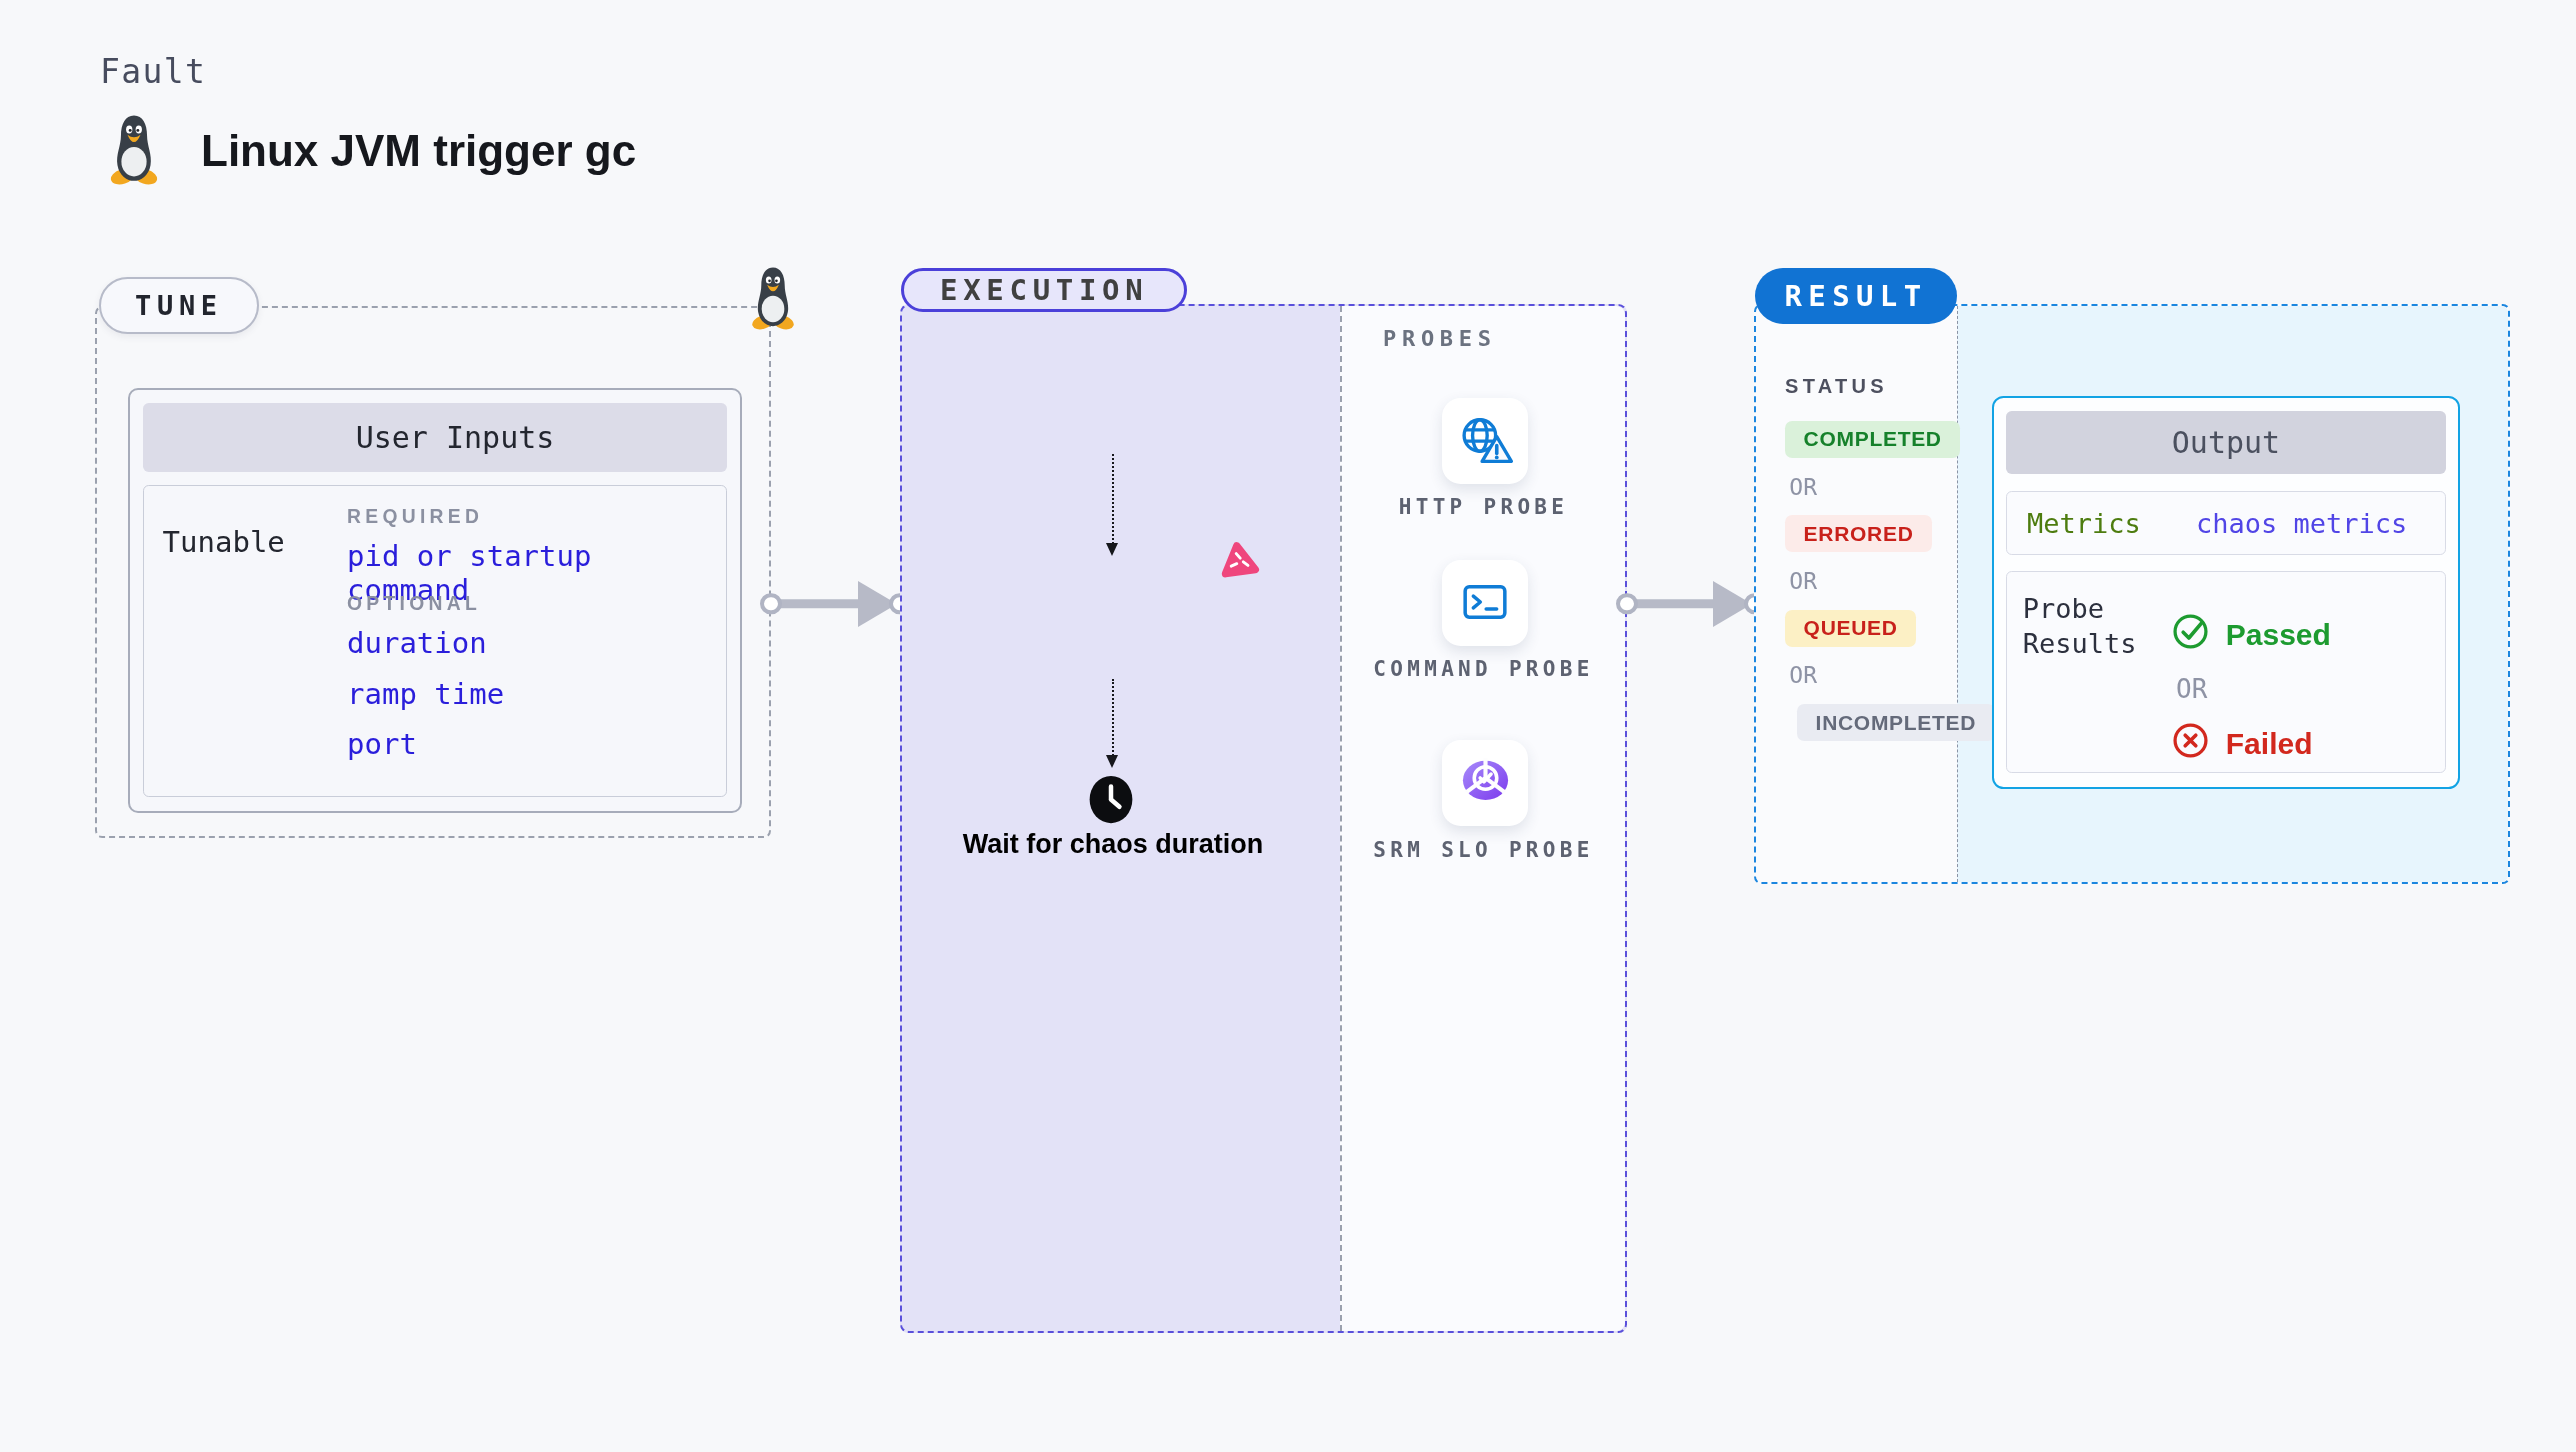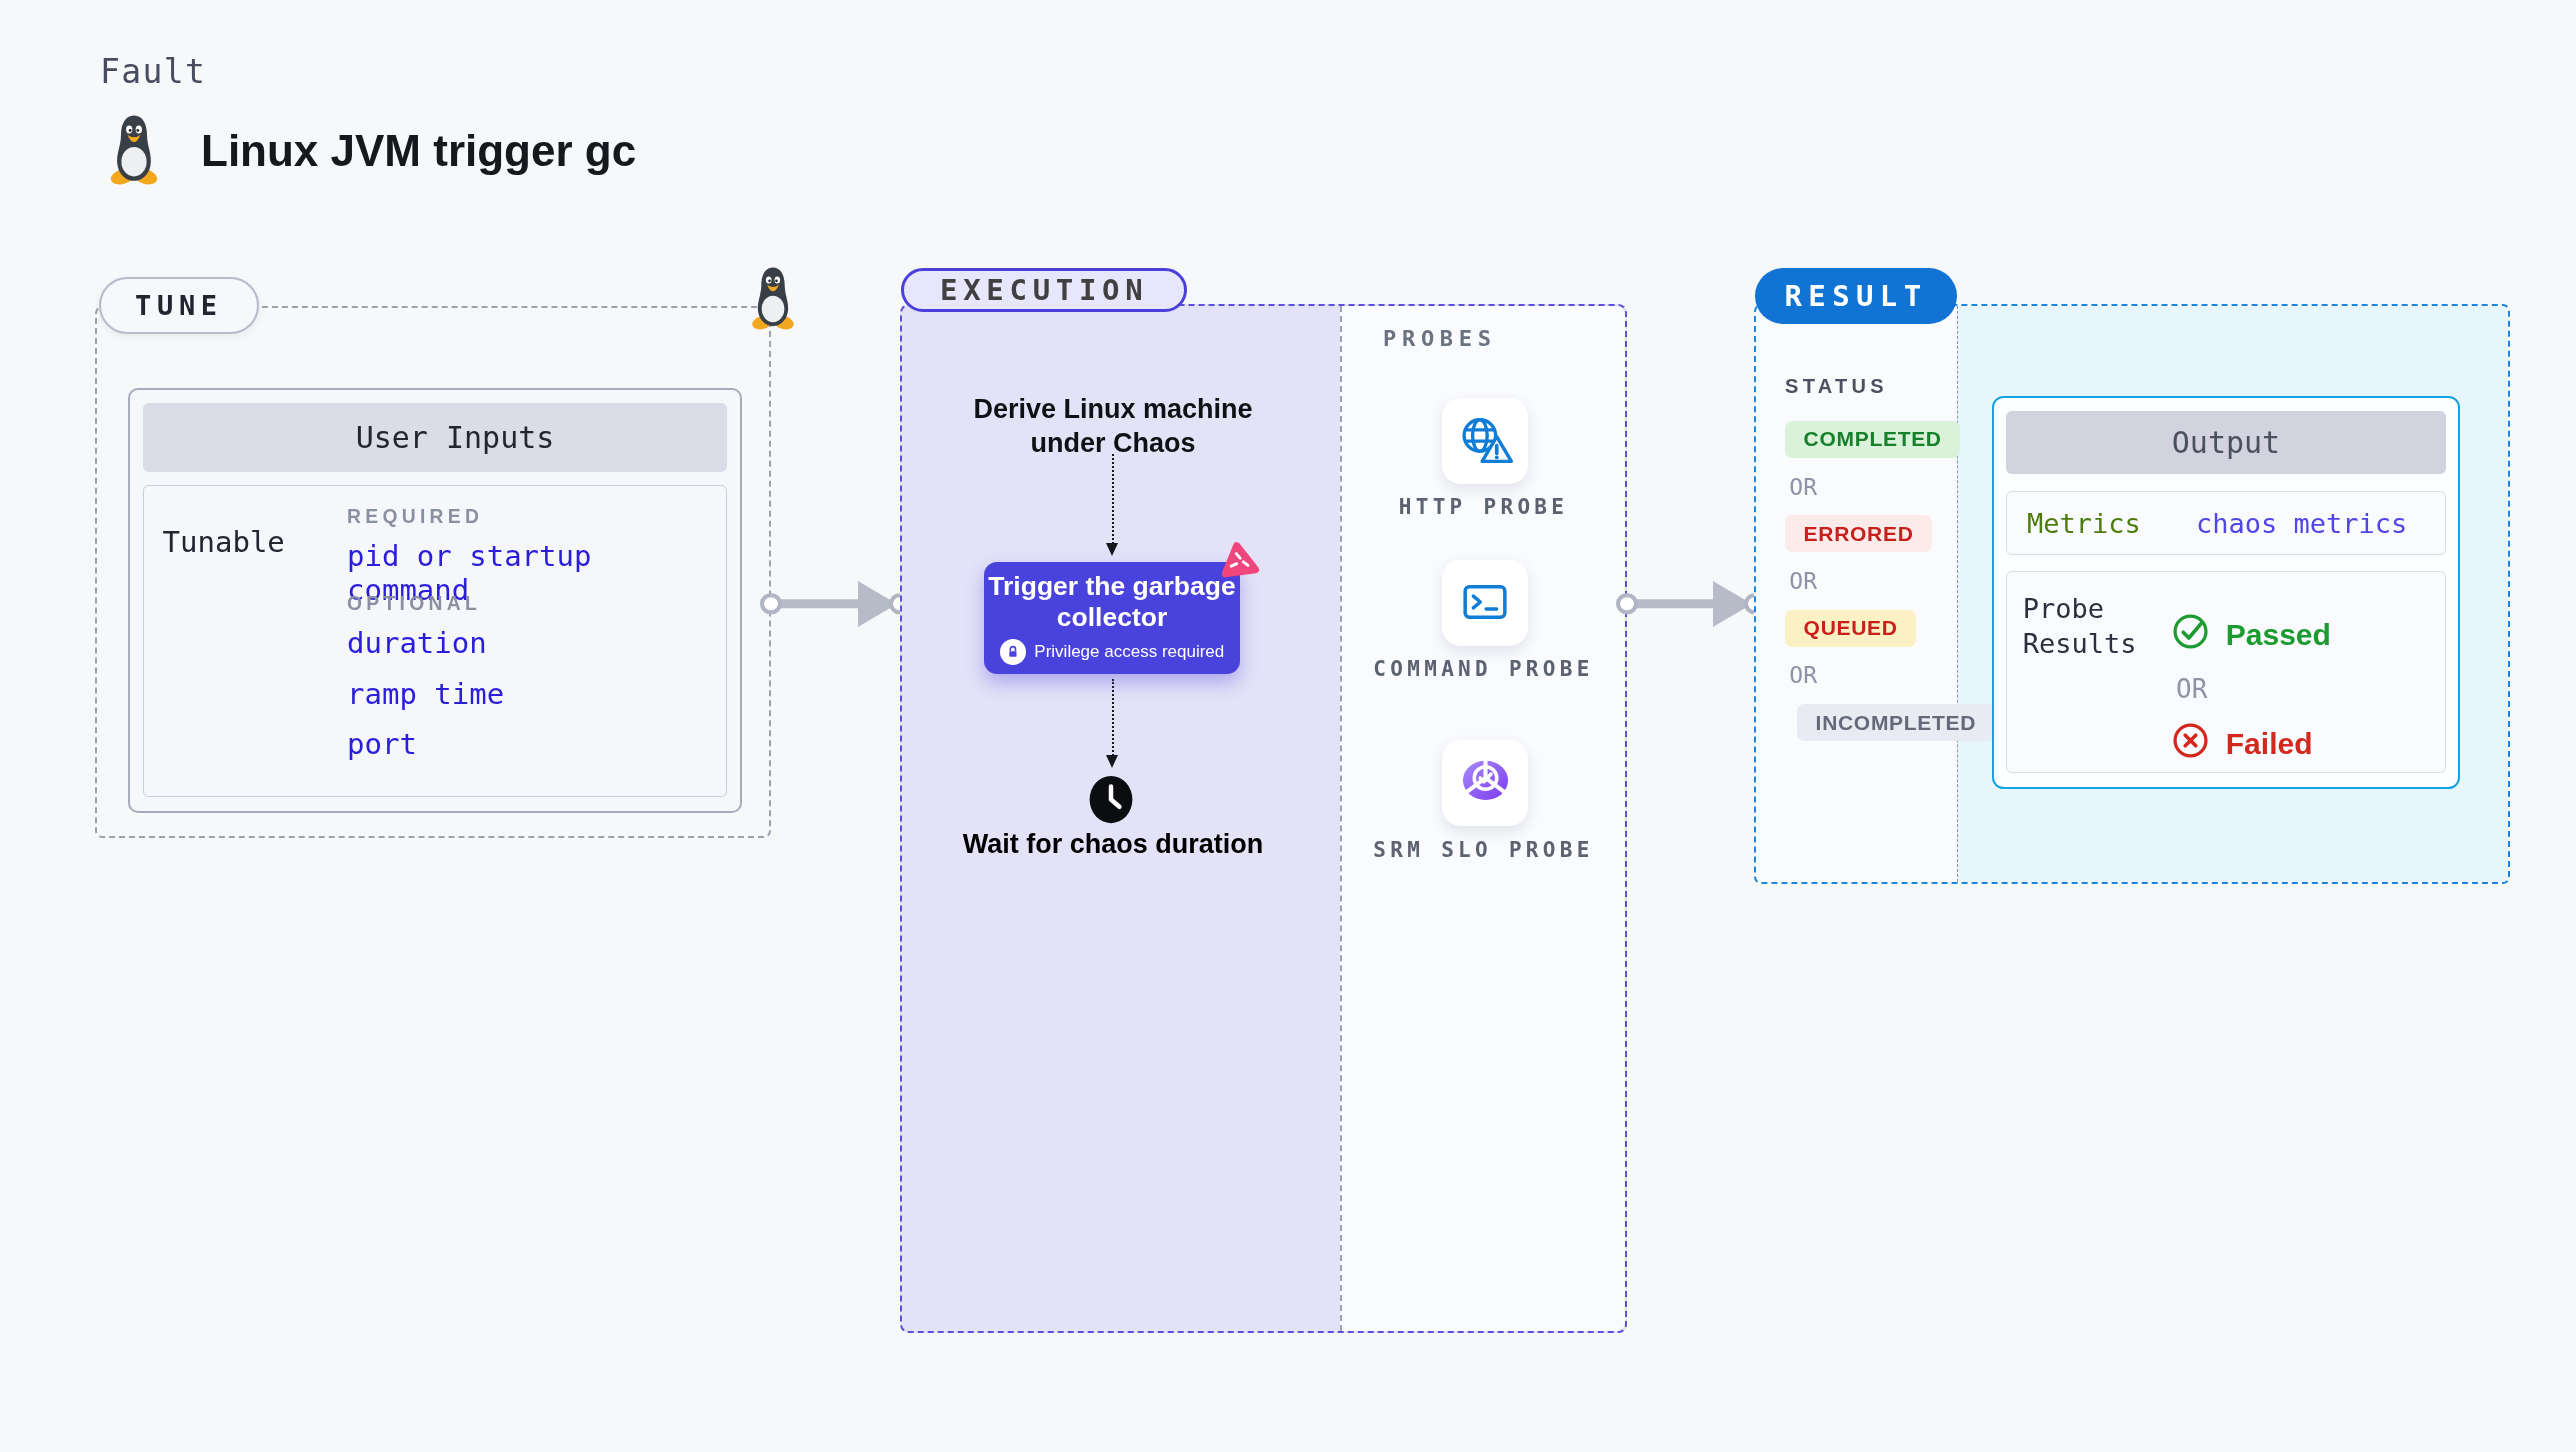--- a/index.html
+++ b/index.html
@@ -241,42 +241,29 @@
             <ellipse cx="24" cy="23" rx="19" ry="16.5" fill="url(#sloGrad)"></ellipse>
             <path d="M24 21 V4 M24 21 L8 33 M24 21 L40 33" stroke="#fdfdfe" stroke-width="3.5" fill="none"></path>
             <circle cx="24" cy="21" r="9.5" fill="none" stroke="#ffffff" stroke-width="3"></circle>
             <path d="M19.5 21 l3.2 3.2 6 -6.5" stroke="#ffffff" stroke-width="3" fill="none" stroke-linecap="round" stroke-linejoin="round"></path>
           </svg>
         </span>
       </div>
       <div class="abs probe-label probe-l3">SRM SLO PROBE</div>
     </div>
 
-    <div class="abs derive">Derive Linux machine under Chaos</div>
     <div class="abs varrow varrow-1"></div>
 
     <div class="abs chaos-logo">
       <svg viewBox="0 0 48 48" width="40" height="40">
         <polygon points="24,7 42,38 6,38" fill="#ef467d" stroke="#ef467d" stroke-width="9" stroke-linejoin="round"></polygon>
         <path d="M22 16 l4 6 M14 30 l7 -2 M29 27 l5 5" stroke="#ffffff" stroke-width="3.5" stroke-linecap="round" fill="none"></path>
       </svg>
     </div>
 
-    <div class="abs trigger-card">
-      <div class="trigger-title">Trigger the garbage collector</div>
-      <div class="priv-row">
-        <span class="lock-circle">
-          <svg viewBox="0 0 24 24" width="15.8" height="15.8">
-            <path d="M8 11 V8 a4 4 0 0 1 8 0 v3" fill="none" stroke="#4a42dd" stroke-width="2.4"></path>
-            <rect x="6.5" y="11" width="11" height="8.5" rx="1.8" fill="#4a42dd"></rect>
-          </svg>
-        </span>
-        <span>Privilege access required</span>
-      </div>
-    </div>
 
     <div class="abs varrow varrow-2"></div>
 
     <div class="abs clock-wrap">
       <svg viewBox="0 0 48 48" width="54" height="57">
         <ellipse cx="24" cy="24" rx="19" ry="21" fill="#0c0d10"></ellipse>
         <path d="M24 24 V12.5 M24 24 l7.5 6.5" stroke="#ffffff" stroke-width="4" stroke-linecap="round" fill="none"></path>
       </svg>
     </div>
     <div class="abs wait-label">Wait for chaos duration</div>

